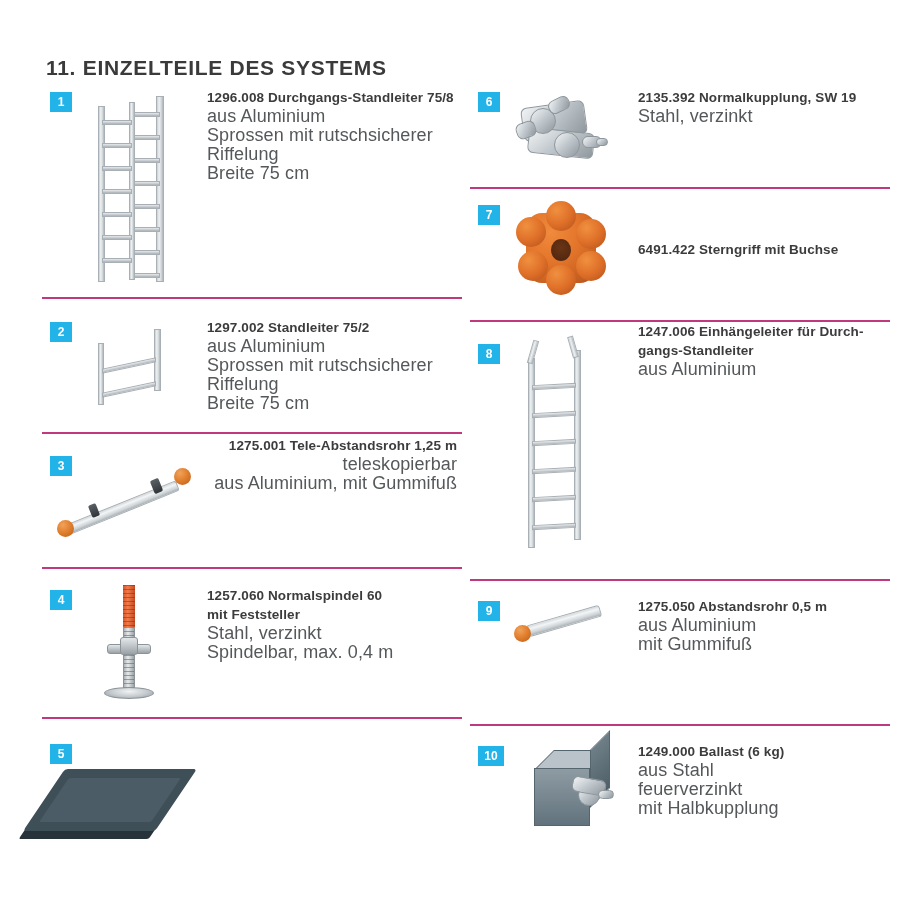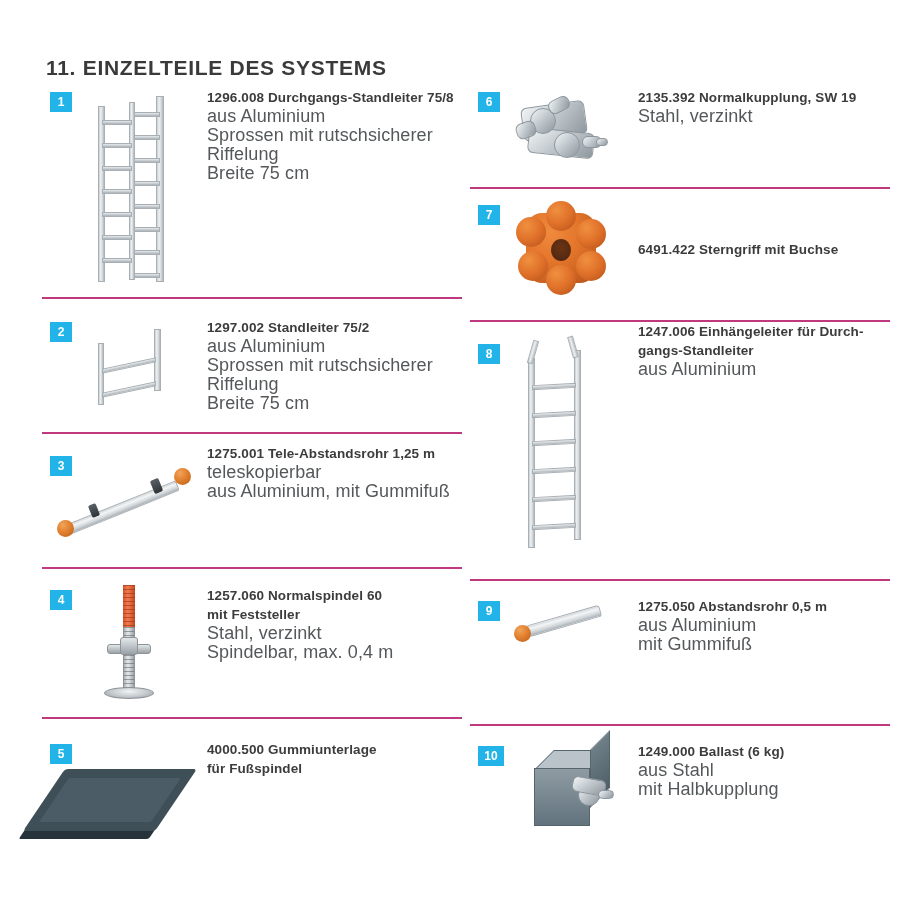--- a/index.html
+++ b/index.html
@@ -332,21 +332,21 @@
       <div class="item" style="position:absolute; top:340px; left:0; width:420px; height:135px;">
         <div class="divider"></div>
         <div class="badge" style="top:24px;">3</div>
         <div class="art" style="left:4px; top:20px; width:160px; height:100px;">
           <div class="tube-body" style="left:18px; top:50px; width:118px; height:11px; transform:rotate(-22deg);"></div>
           <div class="collar" style="left:106px;top:27px; width:9px;  height:14px; transform:rotate(-22deg);"></div>
           <div class="collar" style="left:44px; top:52px; width:8px;  height:13px; transform:rotate(-22deg);"></div>
           <div class="foot" style="left:128px;top:16px; width:17px; height:17px;"></div>
           <div class="foot" style="left:11px; top:68px; width:17px; height:17px;"></div>
         </div>
-        <div class="text-block" style="top:12px;">
+        <div class="text-block" style="top:4px;text-align:right;">
           <div class="t-head">1275.001 Tele-Abstandsrohr 1,25 m</div>
           <div class="t-line">teleskopierbar</div>
           <div class="t-line">aus Aluminium, mit Gummifuß</div>
         </div>
       </div>
 
       <div class="item" style="position:absolute; top:475px; left:0; width:420px; height:150px;">
         <div class="divider"></div>
         <div class="badge" style="top:23px;">4</div>
         <div class="art" style="left:40px; top:16px; width:110px; height:120px;">
@@ -362,24 +362,20 @@
           <div class="t-line">Stahl, verzinkt</div>
           <div class="t-line">Spindelbar, max. 0,4 m</div>
         </div>
       </div>
 
       <div class="item" style="position:absolute; top:625px; left:0; width:420px; height:140px;">
         <div class="divider"></div>
         <div class="badge" style="top:27px;">5</div>
         <div class="art mat-wrap" style="left:-6px; top:42px;">
           <div class="mat"></div>
-        </div>
-        <div class="text-block" style="top:23px;">
-          <div class="t-head">4000.500 Gummiunterlage</div>
-          <div class="t-head">für Fußspindel</div>
         </div>
       </div>
 
     </div>
 
     <div class="col col-right">
 
       <div class="item" style="position:absolute; top:0; left:0; width:420px; height:100px;">
         <div class="badge">6</div>
         <div class="art coupler" style="left:38px; top:0;">
@@ -459,19 +455,20 @@
           <div class="bl-top"></div>
           <div class="bl-side"></div>
           <div class="bl-front"></div>
           <div class="cp round" style="left:62px; top:34px; width:22px; height:22px;"></div>
           <div class="cp soft" style="left:56px; top:28px; width:34px; height:16px; transform:rotate(10deg);"></div>
           <div class="cp soft" style="left:82px; top:40px; width:16px; height:9px;"></div>
         </div>
         <div class="text-block" style="top:18px;">
           <div class="t-head">1249.000 Ballast (6 kg)</div>
           <div class="t-line">aus Stahl</div>
+          <div class="t-line">feuerverzinkt</div>
           <div class="t-line">mit Halbkupplung</div>
         </div>
       </div>
 
     </div>
   </div>
 </div>
 
 </body></html>

